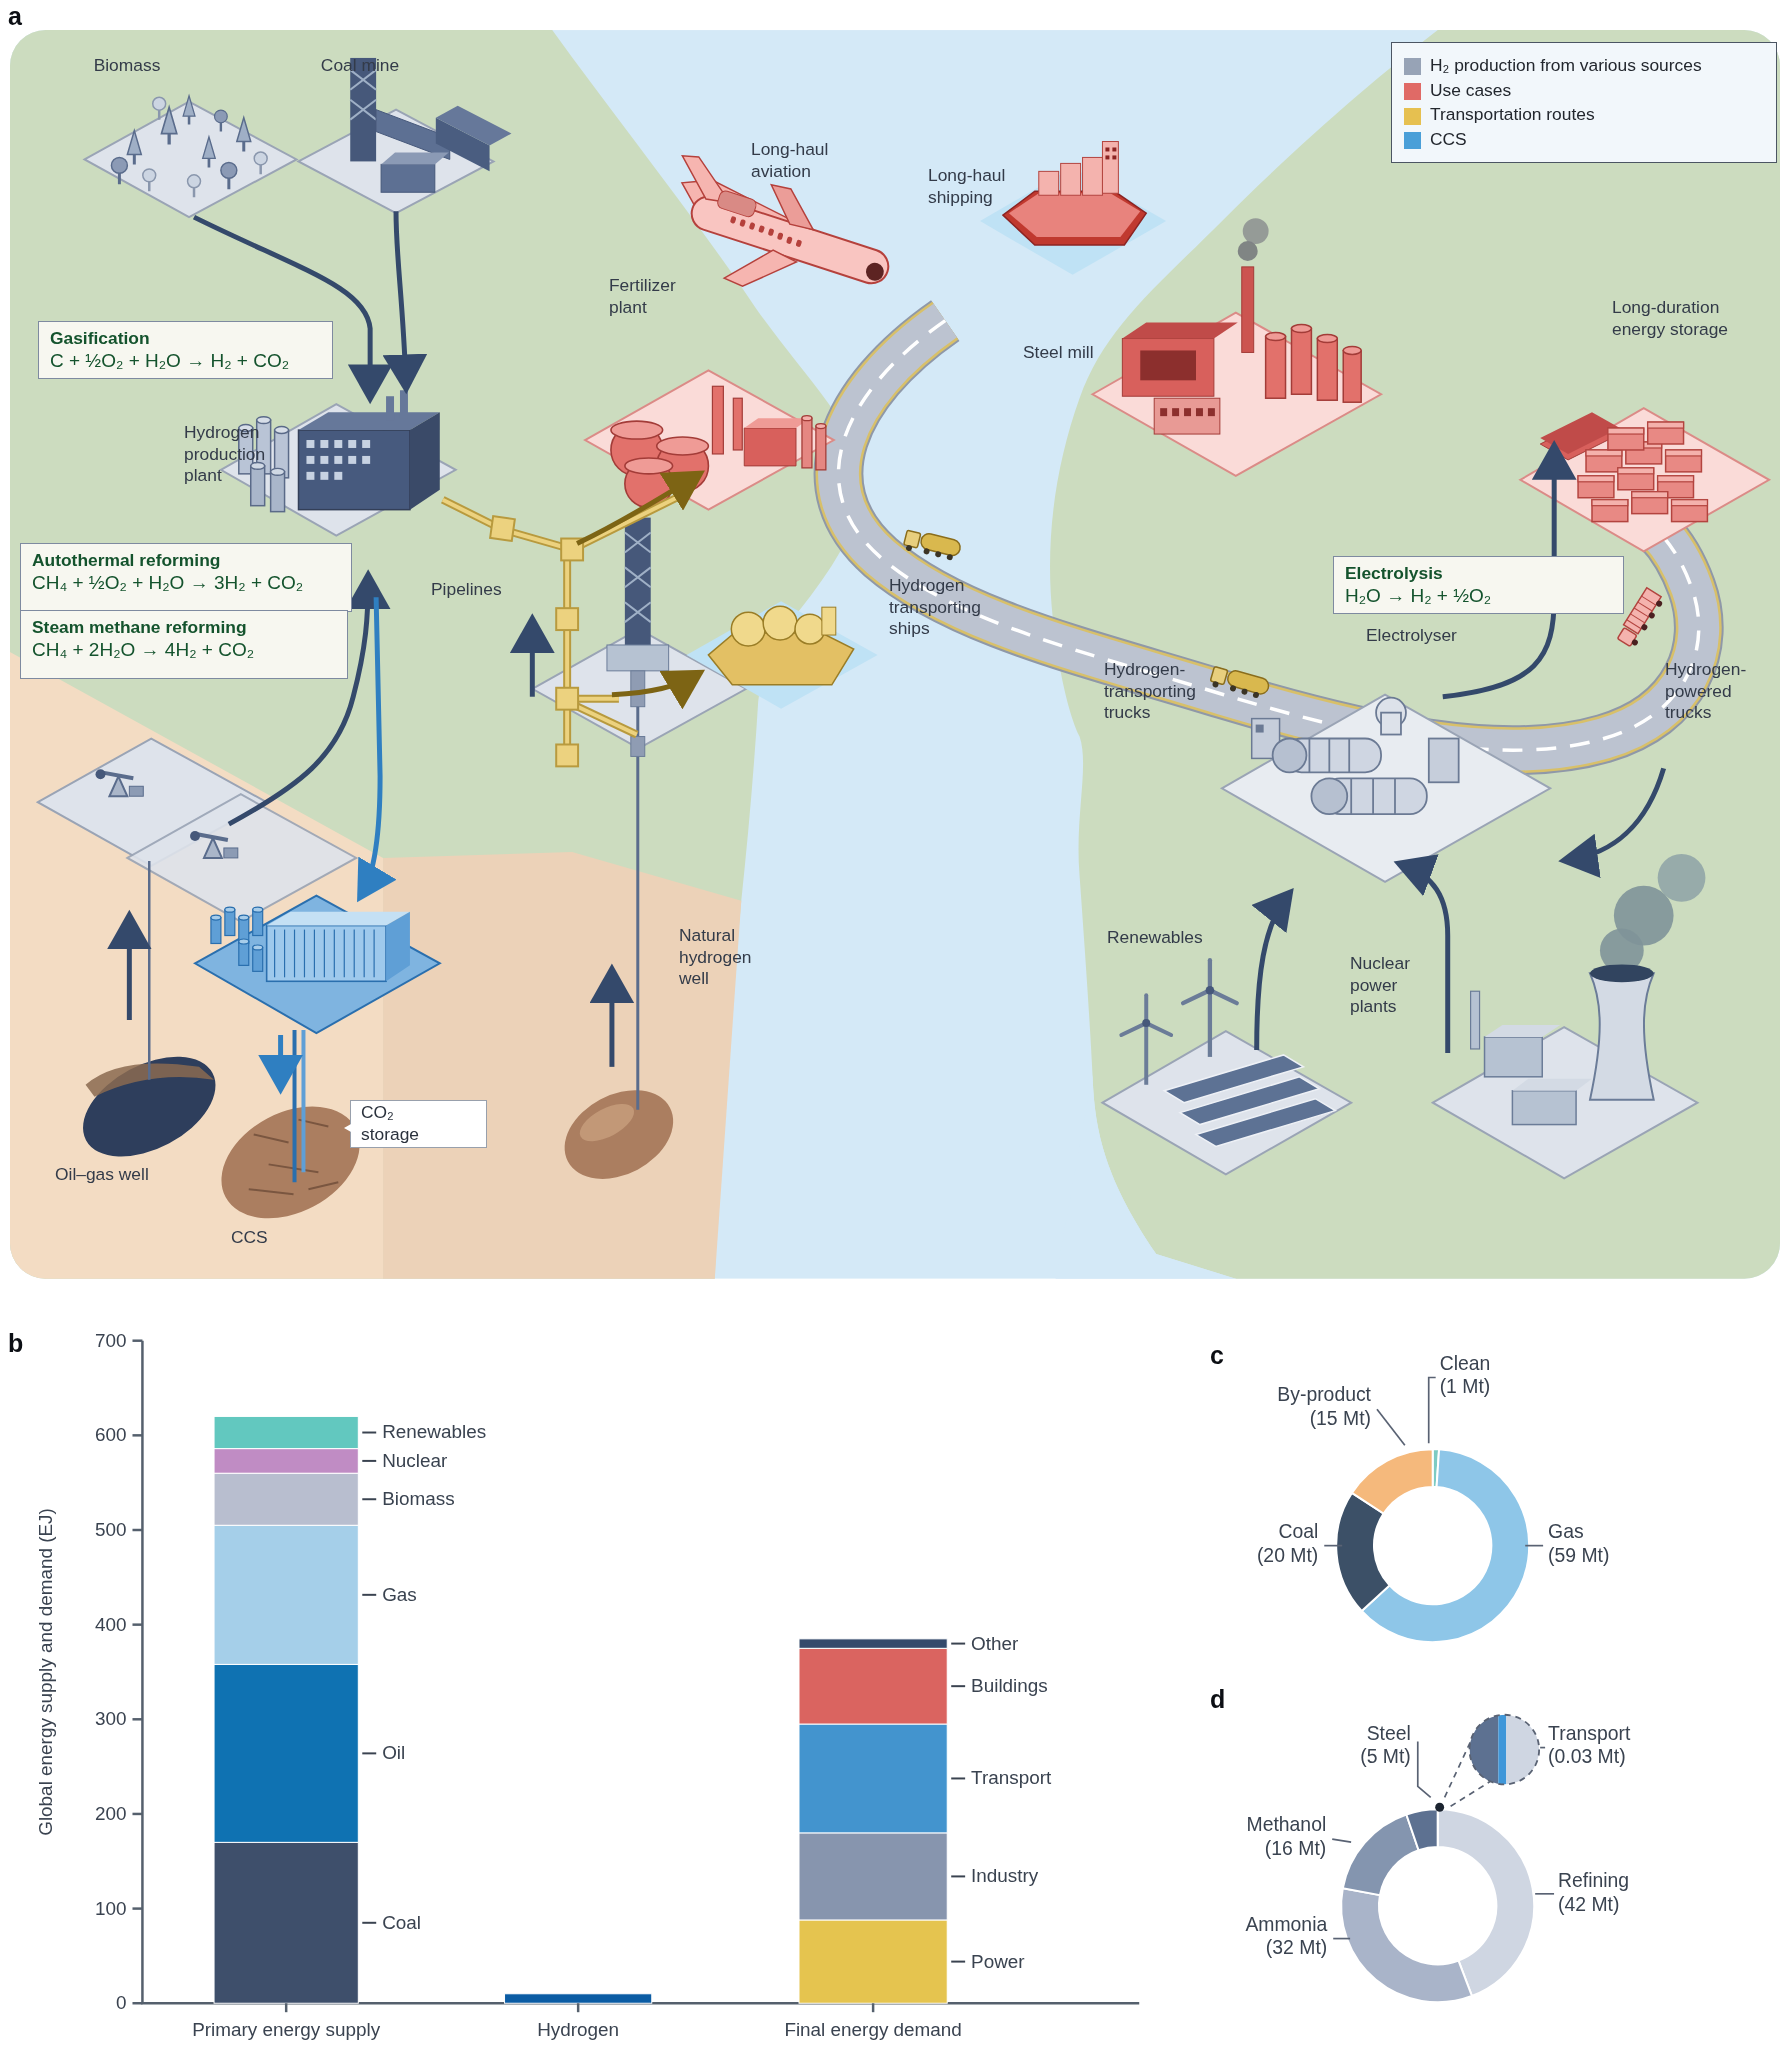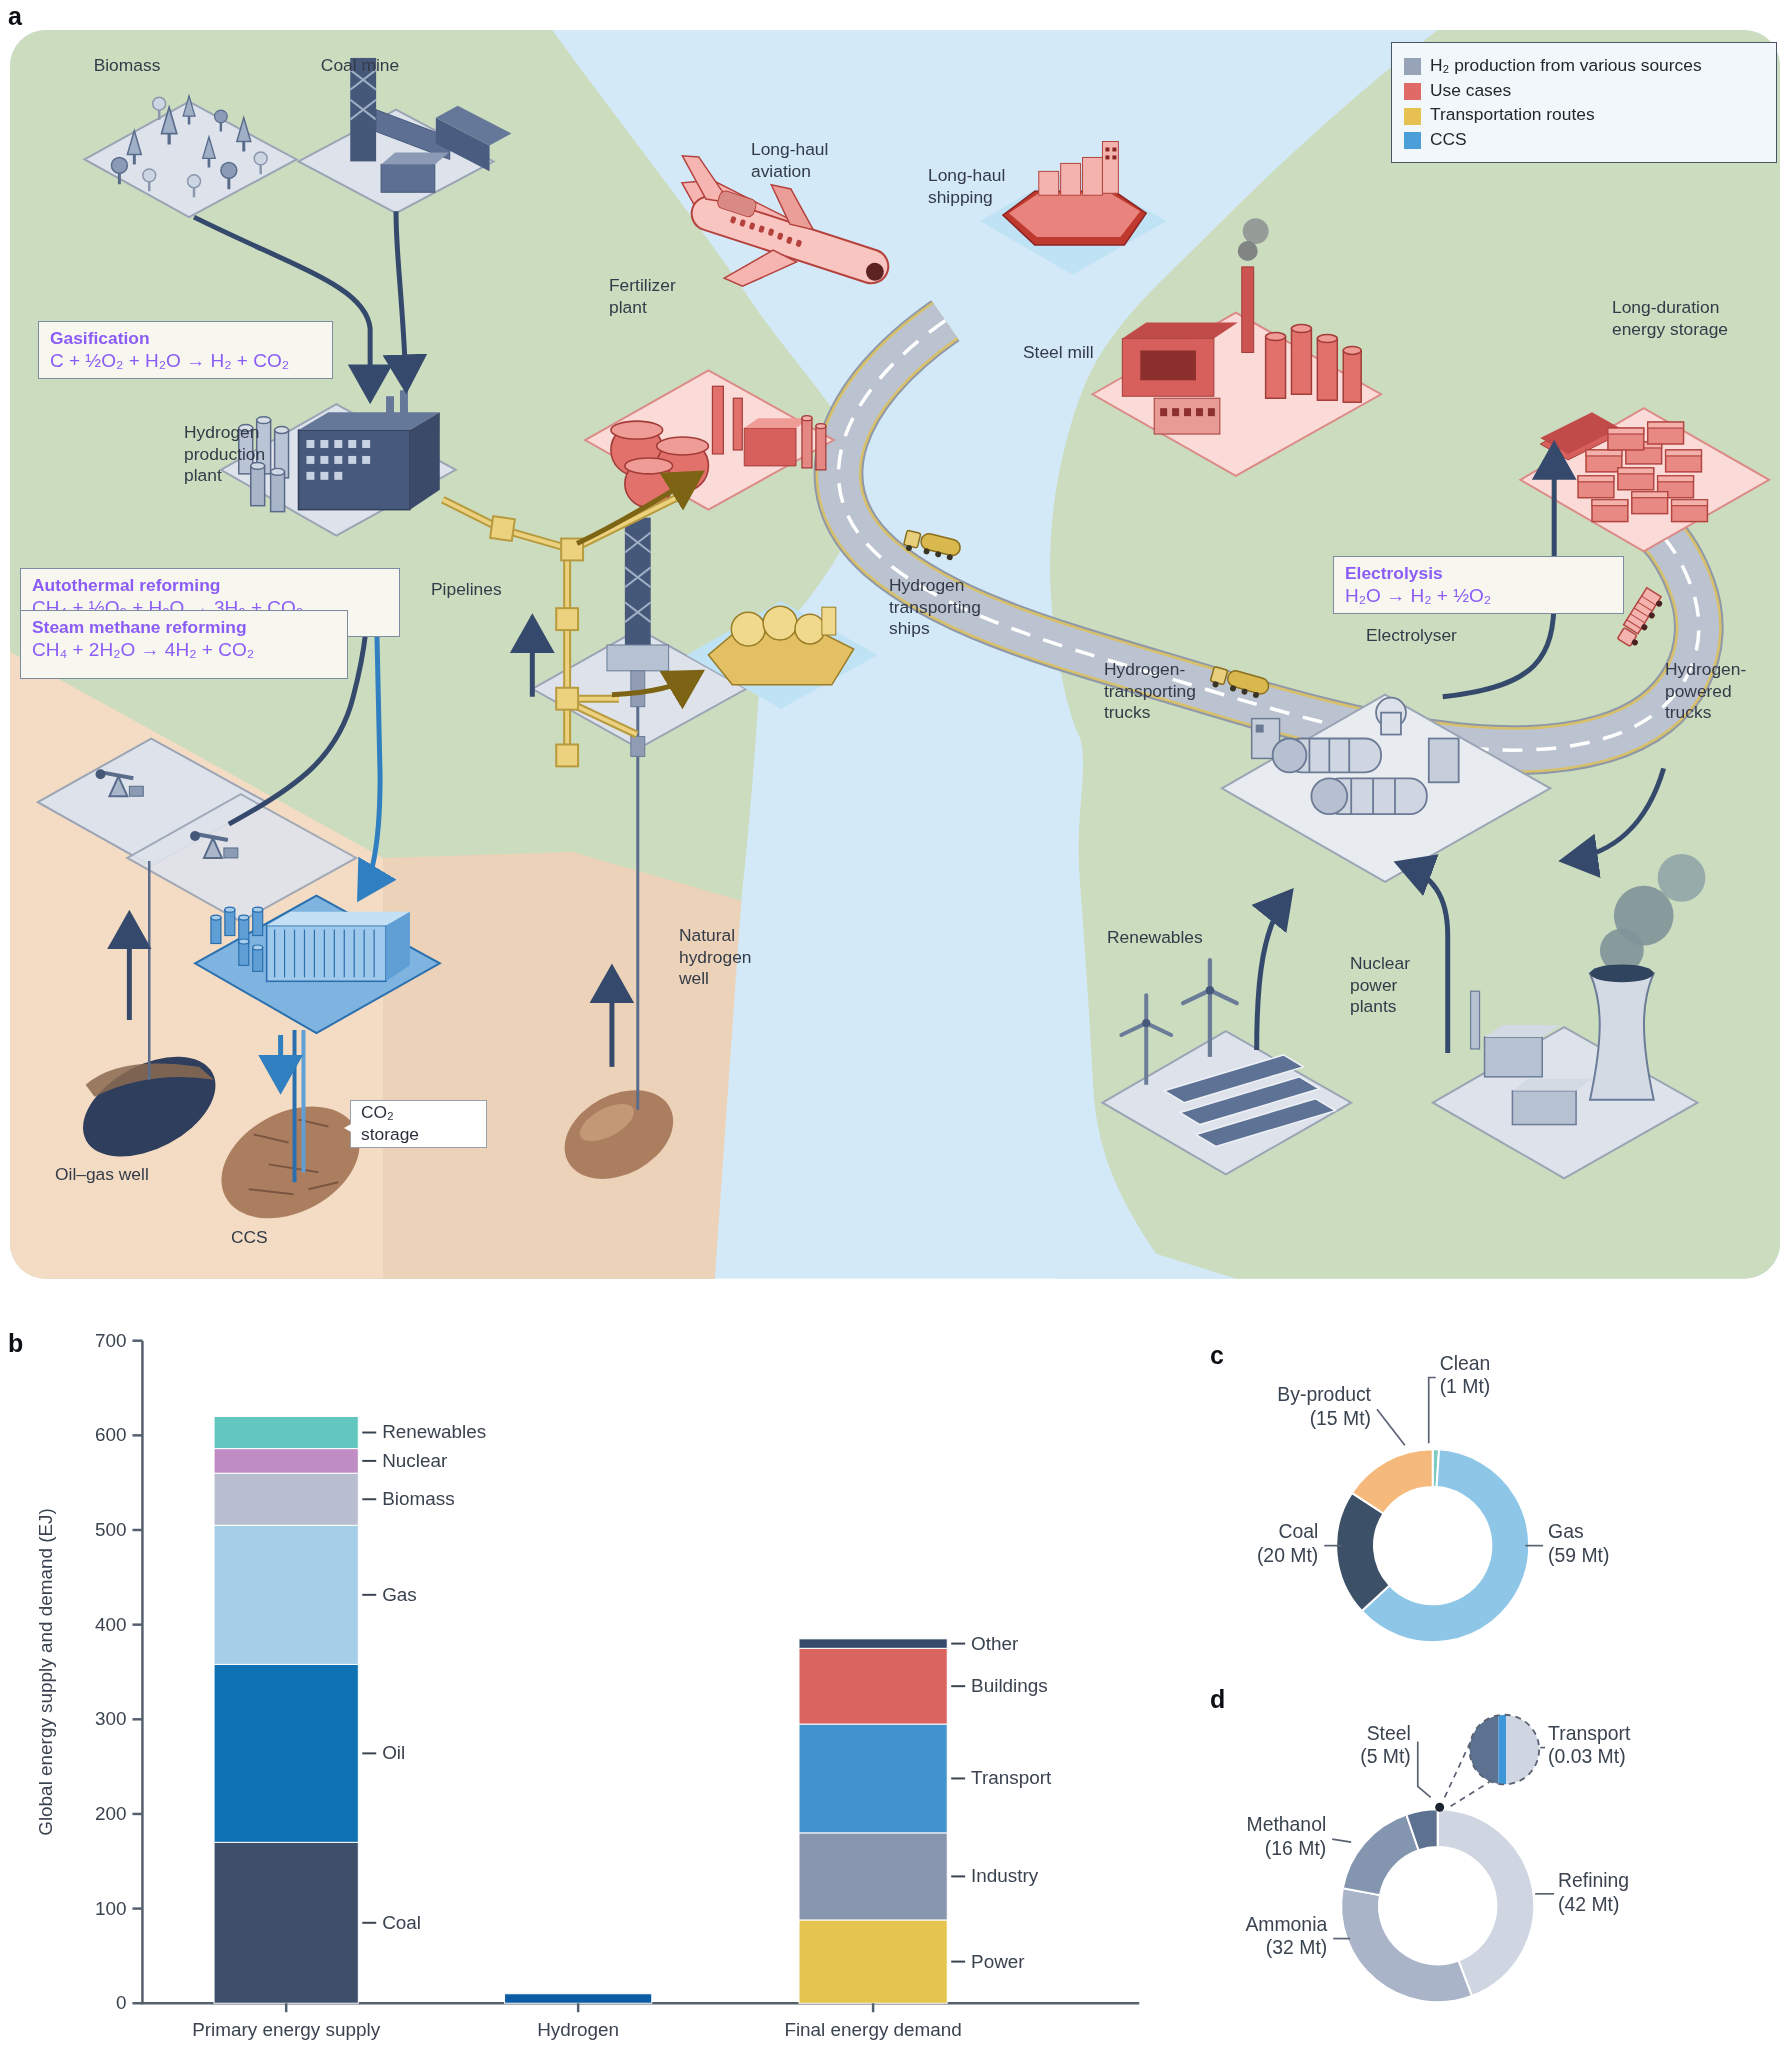--- a/index.html
+++ b/index.html
@@ -2,21 +2,21 @@
 <html><head>
 <meta charset="utf-8">
 <style>
   html,body{margin:0;padding:0;background:#fff;}
   #page{position:relative;width:1790px;height:2050px;background:#fff;overflow:hidden;
         font-family:"Liberation Sans","DejaVu Sans",sans-serif;}
   .plabel{position:absolute;font-weight:bold;font-size:25px;color:#0c0f14;}
   .illo-label{position:absolute;font-size:17.4px;line-height:1.24;color:#333b49;white-space:pre-line;}
   .illo-label.center{text-align:center;transform:translateX(-50%);}
   .rbox{position:absolute;background:#f7f7f0;border:1.6px solid #7e8aa0;box-sizing:border-box;
-        padding:6px 11px;color:#8b5cf6;}
+        padding:6px 11px;color:#14532d;}
   .rbox .t{font-weight:bold;font-size:17.4px;}
   .rbox .f{font-size:19px;margin-top:1px;}
   .legend{position:absolute;left:1391px;top:42px;width:386px;background:#f2f7fb;
           border:1.6px solid #4b5563;box-sizing:border-box;padding:9px 12px;}
   .legend-row{display:flex;align-items:center;margin:2px 0;font-size:17.4px;color:#23272e;line-height:1.3;}
   .legend-swatch{width:17px;height:17px;margin:3px 9px 0 0;flex:0 0 17px;}
   .callout{position:absolute;left:350px;top:1100px;width:115px;background:#fff;border:1px solid #98a0ac;
            padding:1px 10px;font-size:17.4px;line-height:1.25;color:#2b323d;white-space:pre-line;}
   .callout:before{content:"";position:absolute;left:-16px;top:18px;border:9px solid transparent;
            border-right:16px solid #fff;}
@@ -539,21 +539,21 @@
   <div class="illo-label" style="left:55px;top:1164px">Oil–gas well</div>
   <div class="illo-label" style="left:231px;top:1227px">CCS</div>
 
   <div class="callout">CO₂
 storage</div>
 
   <div class="rbox" style="left:38px;top:321px;width:295px">
     <div class="t">Gasification</div>
     <div class="f">C + ½O₂ + H₂O → H₂ + CO₂</div>
   </div>
-  <div class="rbox" style="left:20px;top:568px;width:380px;height:69px">
+  <div class="rbox" style="left:20px;top:543px;width:332px;height:69px">
     <div class="t">Autothermal reforming</div>
     <div class="f">CH₄ + ½O₂ + H₂O → 3H₂ + CO₂</div>
   </div>
   <div class="rbox" style="left:20px;top:610px;width:328px;height:69px">
     <div class="t">Steam methane reforming</div>
     <div class="f">CH₄ + 2H₂O → 4H₂ + CO₂</div>
   </div>
   <div class="rbox" style="left:1333px;top:556px;width:291px">
     <div class="t">Electrolysis</div>
     <div class="f">H₂O → H₂ + ½O₂</div>

